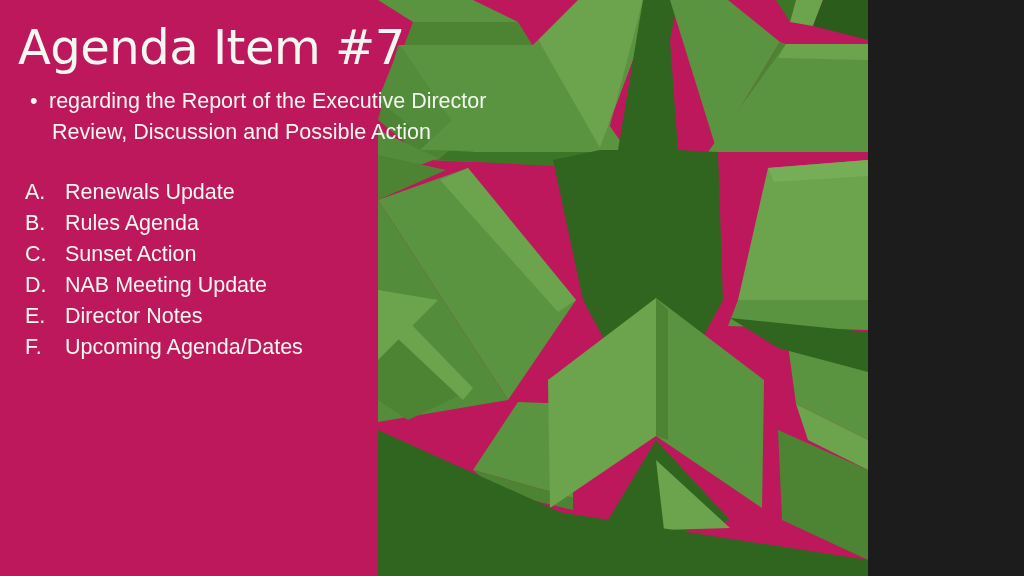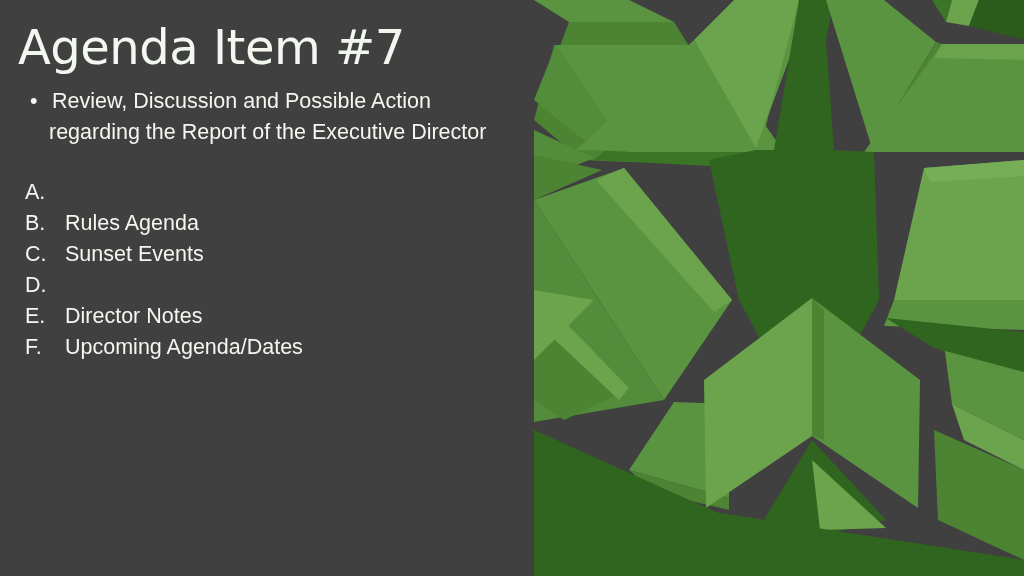--- a/index.html
+++ b/index.html
@@ -4,24 +4,24 @@
 <title>Agenda Item #7</title>
 <style>
   html, body {
     margin: 0;
     padding: 0;
     background: #1c1c1c;
   }
 
   #slide {
     position: relative;
-    width: 1024px;
+    width: 868px;
     height: 576px;
     overflow: hidden;
-    background: #404040;
+    background: #be185d;
     font-family: "Liberation Sans", sans-serif;
     -webkit-font-smoothing: antialiased;
   }
 
   
   #decor {
     position: absolute;
     top: 0;
     right: 0;
     width: 490px;
@@ -196,39 +196,41 @@
     </svg>
   </div>
 
   <div id="content">
 
     <h1 id="title">Agenda Item #7</h1>
 
     <ul id="intro-list">
       <li class="intro-item">
         <span class="intro-bullet">•</span>
+        <span class="intro-text-line cont">regarding the Report of the Executive Director</span>
         <span class="intro-text-line">Review, Discussion and Possible Action</span>
-        <span class="intro-text-line cont">regarding the Report of the Executive Director</span>
       </li>
     </ul>
 
     <ol id="lettered-list">
       <li class="lettered-item">
         <span class="lettered-marker">A.</span>
+        <span class="lettered-label">Renewals Update</span>
       </li>
       <li class="lettered-item">
         <span class="lettered-marker">B.</span>
         <span class="lettered-label">Rules Agenda</span>
       </li>
       <li class="lettered-item">
         <span class="lettered-marker">C.</span>
-        <span class="lettered-label">Sunset Events</span>
+        <span class="lettered-label">Sunset Action</span>
       </li>
       <li class="lettered-item">
         <span class="lettered-marker">D.</span>
+        <span class="lettered-label">NAB Meeting Update</span>
       </li>
       <li class="lettered-item">
         <span class="lettered-marker">E.</span>
         <span class="lettered-label">Director Notes</span>
       </li>
       <li class="lettered-item">
         <span class="lettered-marker">F.</span>
         <span class="lettered-label">Upcoming Agenda/Dates</span>
       </li>
     </ol>

